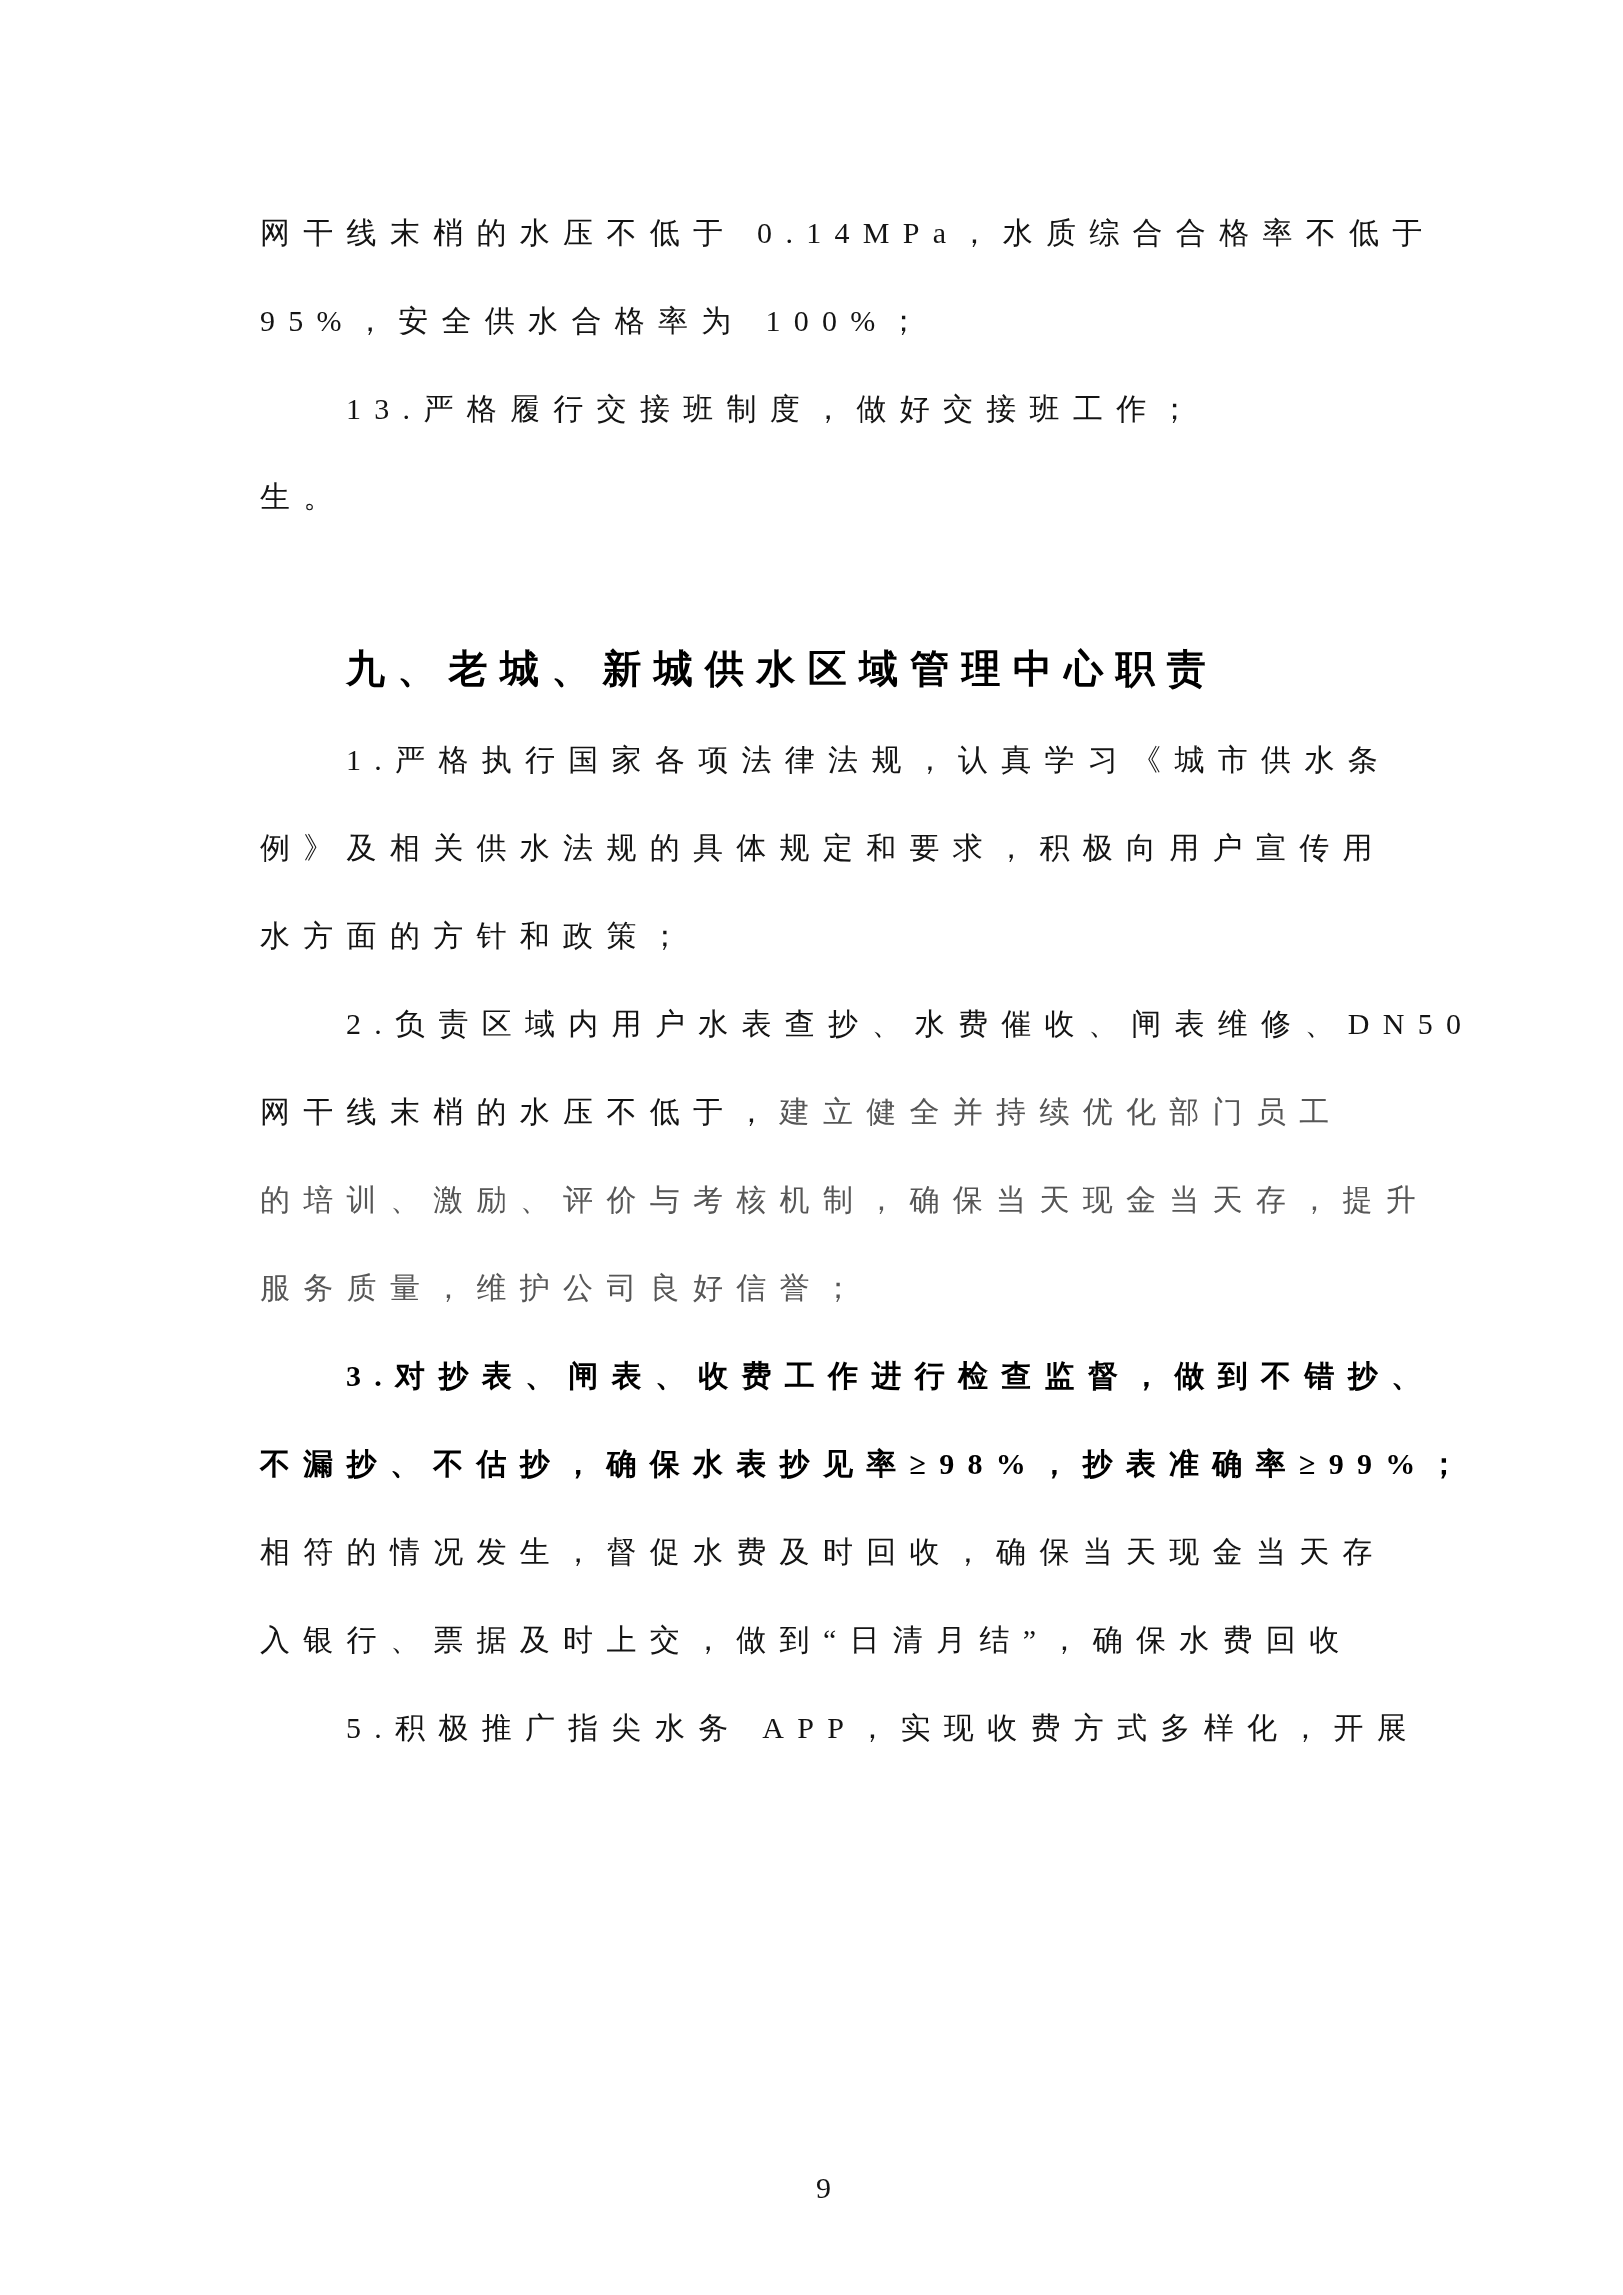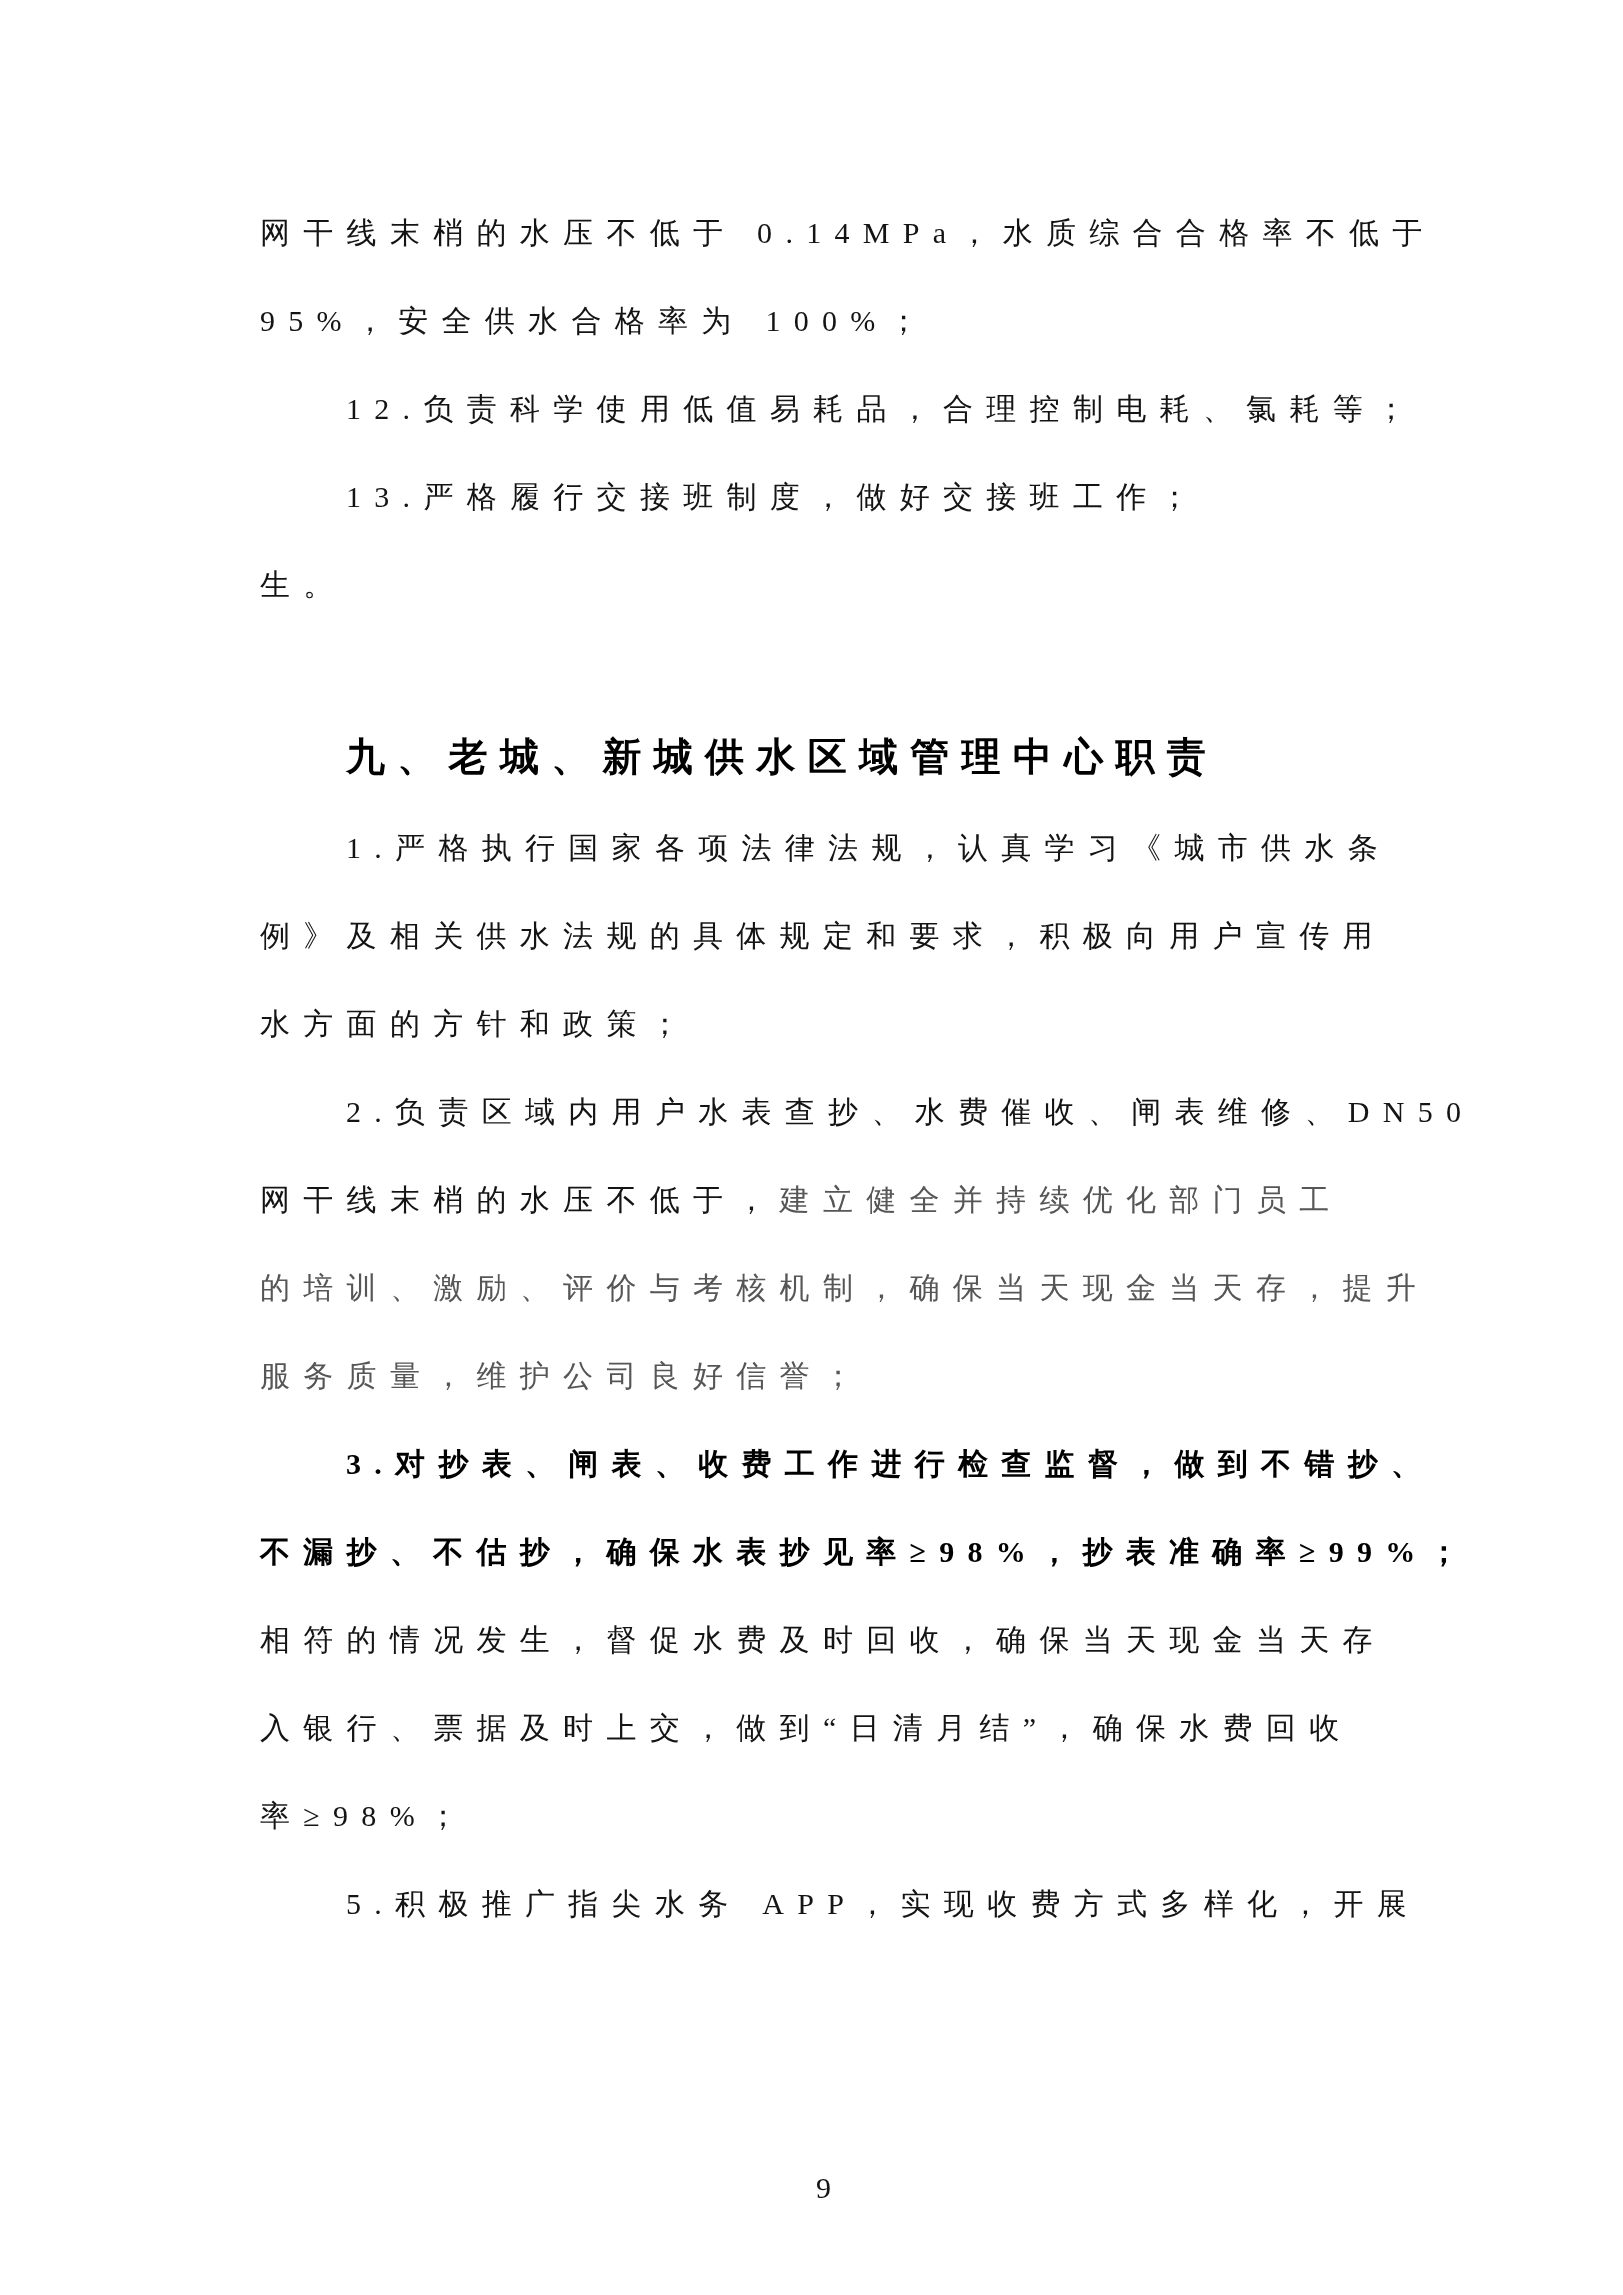--- a/index.html
+++ b/index.html
@@ -59,33 +59,31 @@
     font-family: "Liberation Serif", "DejaVu Serif", serif;
   }
 </style>
 </head>
 <body>
 
 <div class="page">
   <div class="content" id="lines-container">
       <div class="line"><span class="seg-body">网干线末梢的水压不低于 0.14MPa，水质综合合格率不低于</span></div>
       <div class="line"><span class="seg-body">95%，安全供水合格率为 100%；</span></div>
-      <div class="line indent"><span class="seg-body">12.负责科学使用低值易耗品，合理控制电耗、氯耗等；</span></div>
       <div class="line indent"><span class="seg-body">13.严格履行交接班制度，做好交接班工作；</span></div>
       <div class="line"><span class="seg-body">生。</span></div>
       <div class="line indent heading-line"><span class="seg-heading">九、老城、新城供水区域管理中心职责</span></div>
       <div class="line indent"><span class="seg-body">1.严格执行国家各项法律法规，认真学习《城市供水条</span></div>
       <div class="line"><span class="seg-body">例》及相关供水法规的具体规定和要求，积极向用户宣传用</span></div>
       <div class="line"><span class="seg-body">水方面的方针和政策；</span></div>
       <div class="line indent"><span class="seg-body">2.负责区域内用户水表查抄、水费催收、闸表维修、DN50</span></div>
       <div class="line"><span class="seg-body">网干线末梢的水压不低于，</span><span class="seg-gray">建立健全并持续优化部门员工</span></div>
       <div class="line"><span class="seg-gray">的培训、激励、评价与考核机制，确保当天现金当天存，提升</span></div>
       <div class="line"><span class="seg-gray">服务质量，维护公司良好信誉；</span></div>
       <div class="line indent"><span class="seg-emph">3.对抄表、闸表、收费工作进行检查监督，做到不错抄、</span></div>
       <div class="line"><span class="seg-emph">不漏抄、不估抄，确保水表抄见率≥98%，抄表准确率≥99%；</span></div>
       <div class="line"><span class="seg-body">相符的情况发生，督促水费及时回收，确保当天现金当天存</span></div>
       <div class="line"><span class="seg-body">入银行、票据及时上交，做到“日清月结”，确保水费回收</span></div>
-      <div class="line"><span class="seg-body">率≥98%；</span></div>
       <div class="line indent"><span class="seg-body">5.积极推广指尖水务 APP，实现收费方式多样化，开展</span></div>
     </div>
   <div class="page-number">9</div>
 </div>
 
 
 </body></html>

